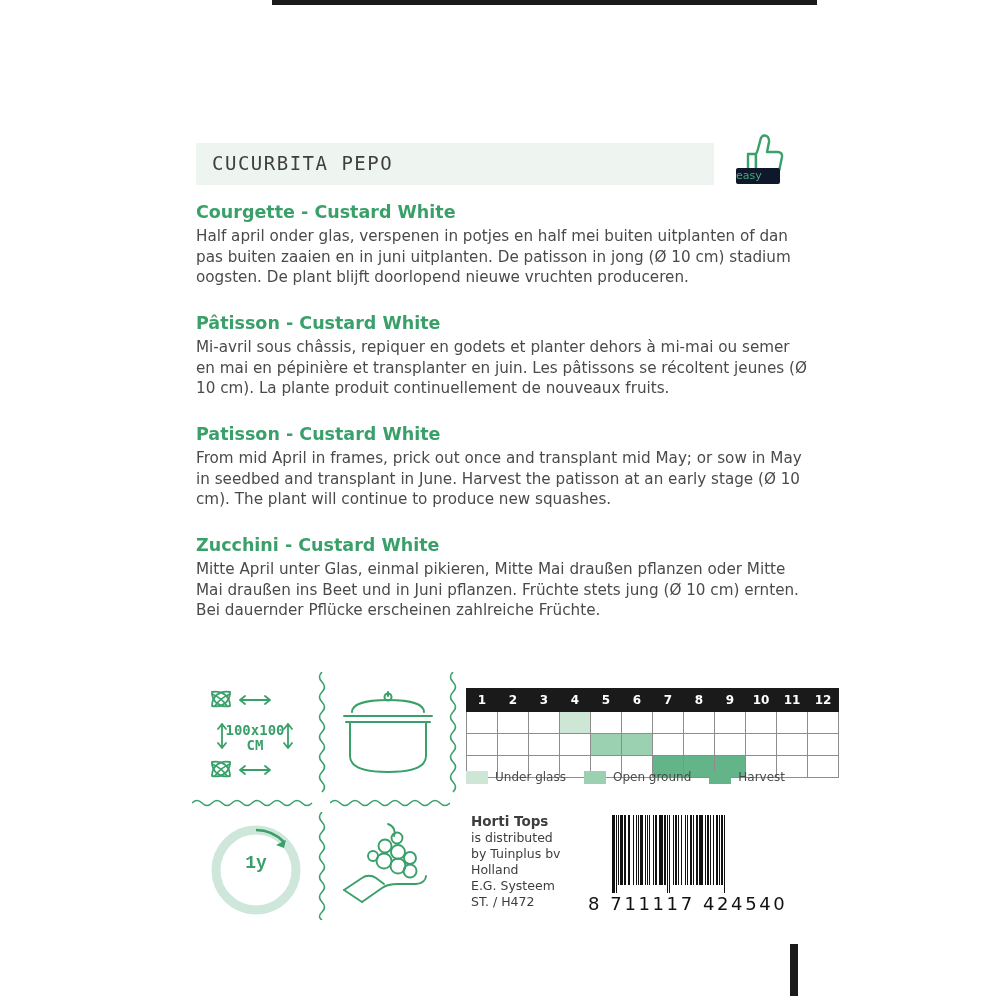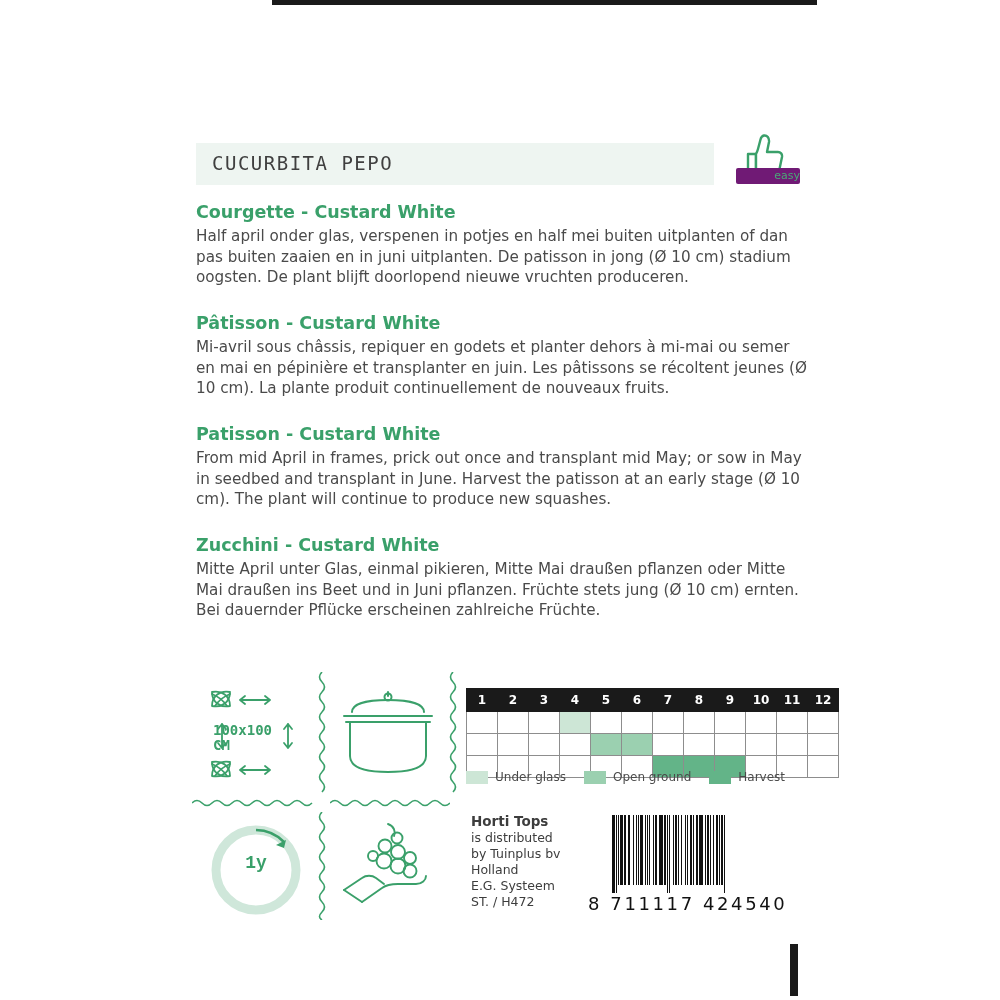--- a/index.html
+++ b/index.html
@@ -66,25 +66,25 @@
     position: absolute;
     left: 730px;
     top: 132px;
     width: 60px;
     height: 60px;
   }
   .easy-label {
     position: absolute;
     left: 736px;
     top: 168px;
-    width: 64px;
-    text-align: right;
+    width: 44px;
+    text-align: left;
     font-size: 11px;
     color: #4aa877;
-    background: #701a75;
+    background: #0f172a;
     border-radius: 2px;
     padding: 1px 0 2px;
     font-family: "DejaVu Sans", sans-serif;
   }
 
   
   .block {
     position: absolute;
     left: 196px;
     width: 616px;
@@ -119,20 +119,21 @@
   
   .icon-box {
     position: absolute;
   }
 
   .spacing-text {
     position: absolute;
     left: 213px;
     top: 723px;
     width: 84px;
+    text-align: center;
     font-family: "DejaVu Sans Mono", monospace;
     font-size: 14px;
     font-weight: bold;
     color: #3aa06a;
     line-height: 1.05;
   }
 
   .year-text {
     position: absolute;
     left: 226px;

